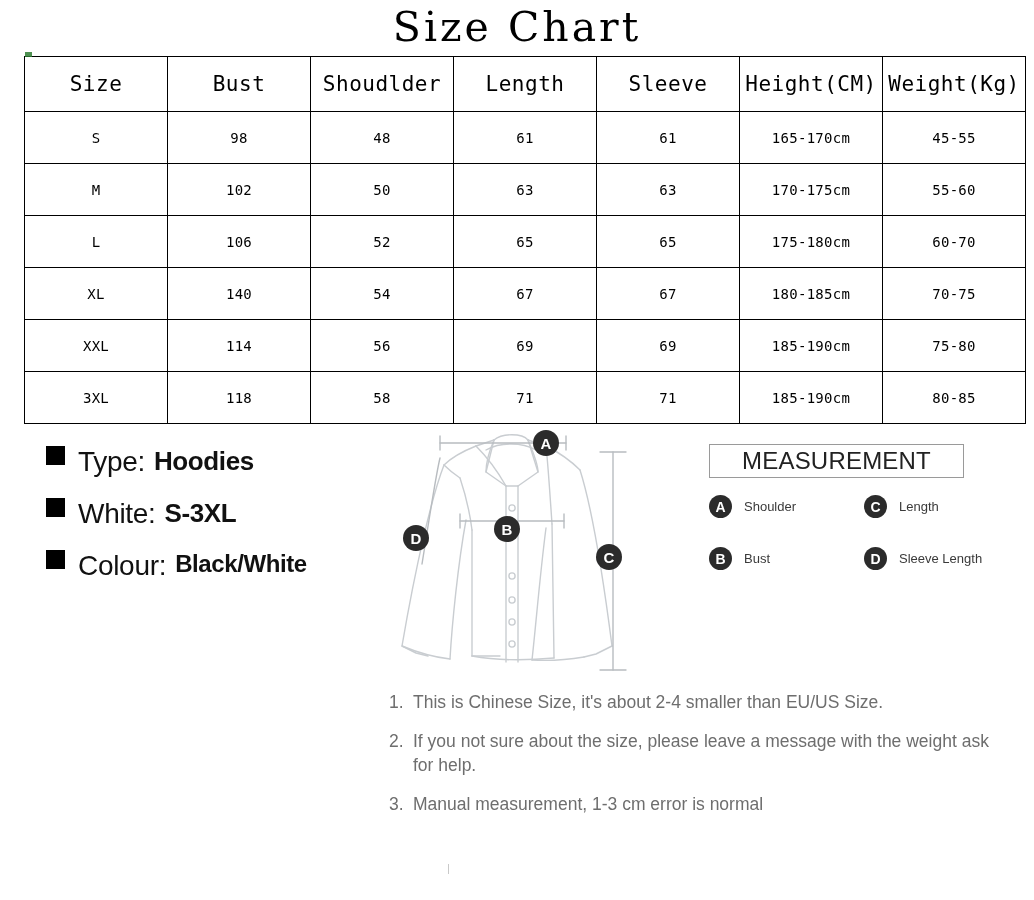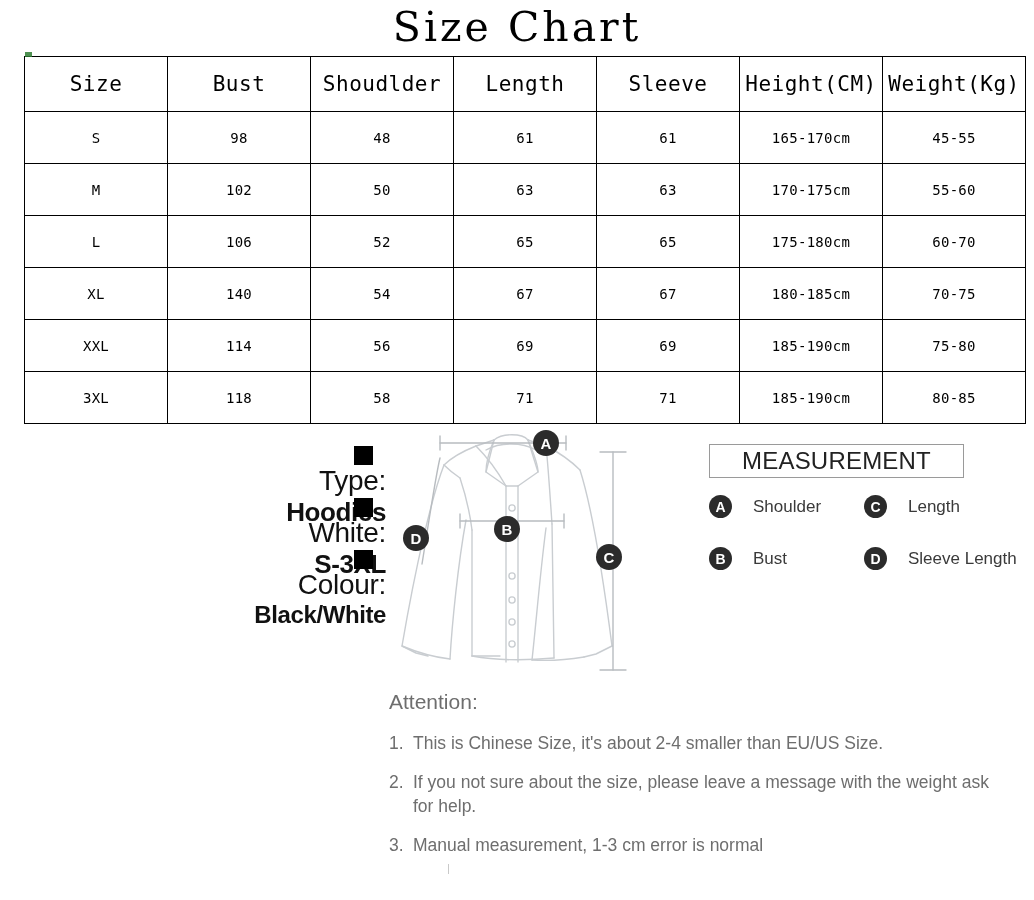--- a/index.html
+++ b/index.html
@@ -75,23 +75,22 @@
 
   
   #product-info {
     position: absolute;
     left: 46px;
     top: 446px;
     width: 340px;
   }
   .info-row {
     display: flex;
-    align-items: flex-end;
+    align-items: flex-start;
     height: 52px;
-    flex-direction: column;
   }
   .info-bullet {
     width: 19px;
     height: 19px;
     background: #000;
     margin-right: 13px;
     flex: 0 0 auto;
   }
   .info-label {
     font-size: 28px;
@@ -180,22 +179,22 @@
     color: #fff;
     font-size: 14px;
     font-weight: bold;
     display: flex;
     align-items: center;
     justify-content: center;
     flex: 0 0 auto;
     line-height: 1;
   }
   .legend-label {
-    margin-left: 21px;
-    font-size: 17px;
+    margin-left: 12px;
+    font-size: 13px;
     color: #3a3a3a;
     white-space: pre;
   }
 
   
   #attention {
     position: absolute;
     left: 389px;
     top: 690px;
     width: 625px;
@@ -412,21 +411,20 @@
       <span class="legend-label">Bust</span>
     </div>
     <div class="legend-item">
       <span class="legend-circle">D</span>
       <span class="legend-label">Sleeve Length</span>
     </div>
   </div>
 </div>
 
 <div id="attention">
-  <div id="attention-heading">Attention:</div>
   <div class="attention-item">
     <span class="attention-num">1.</span>
     <span class="attention-text">This is Chinese Size, it's about 2-4 smaller than EU/US Size.</span>
   </div>
   <div class="attention-item">
     <span class="attention-num">2.</span>
     <span class="attention-text">If you not sure about the size, please leave a message with the weight ask for help.</span>
   </div>
   <div class="attention-item">
     <span class="attention-num">3.</span>

